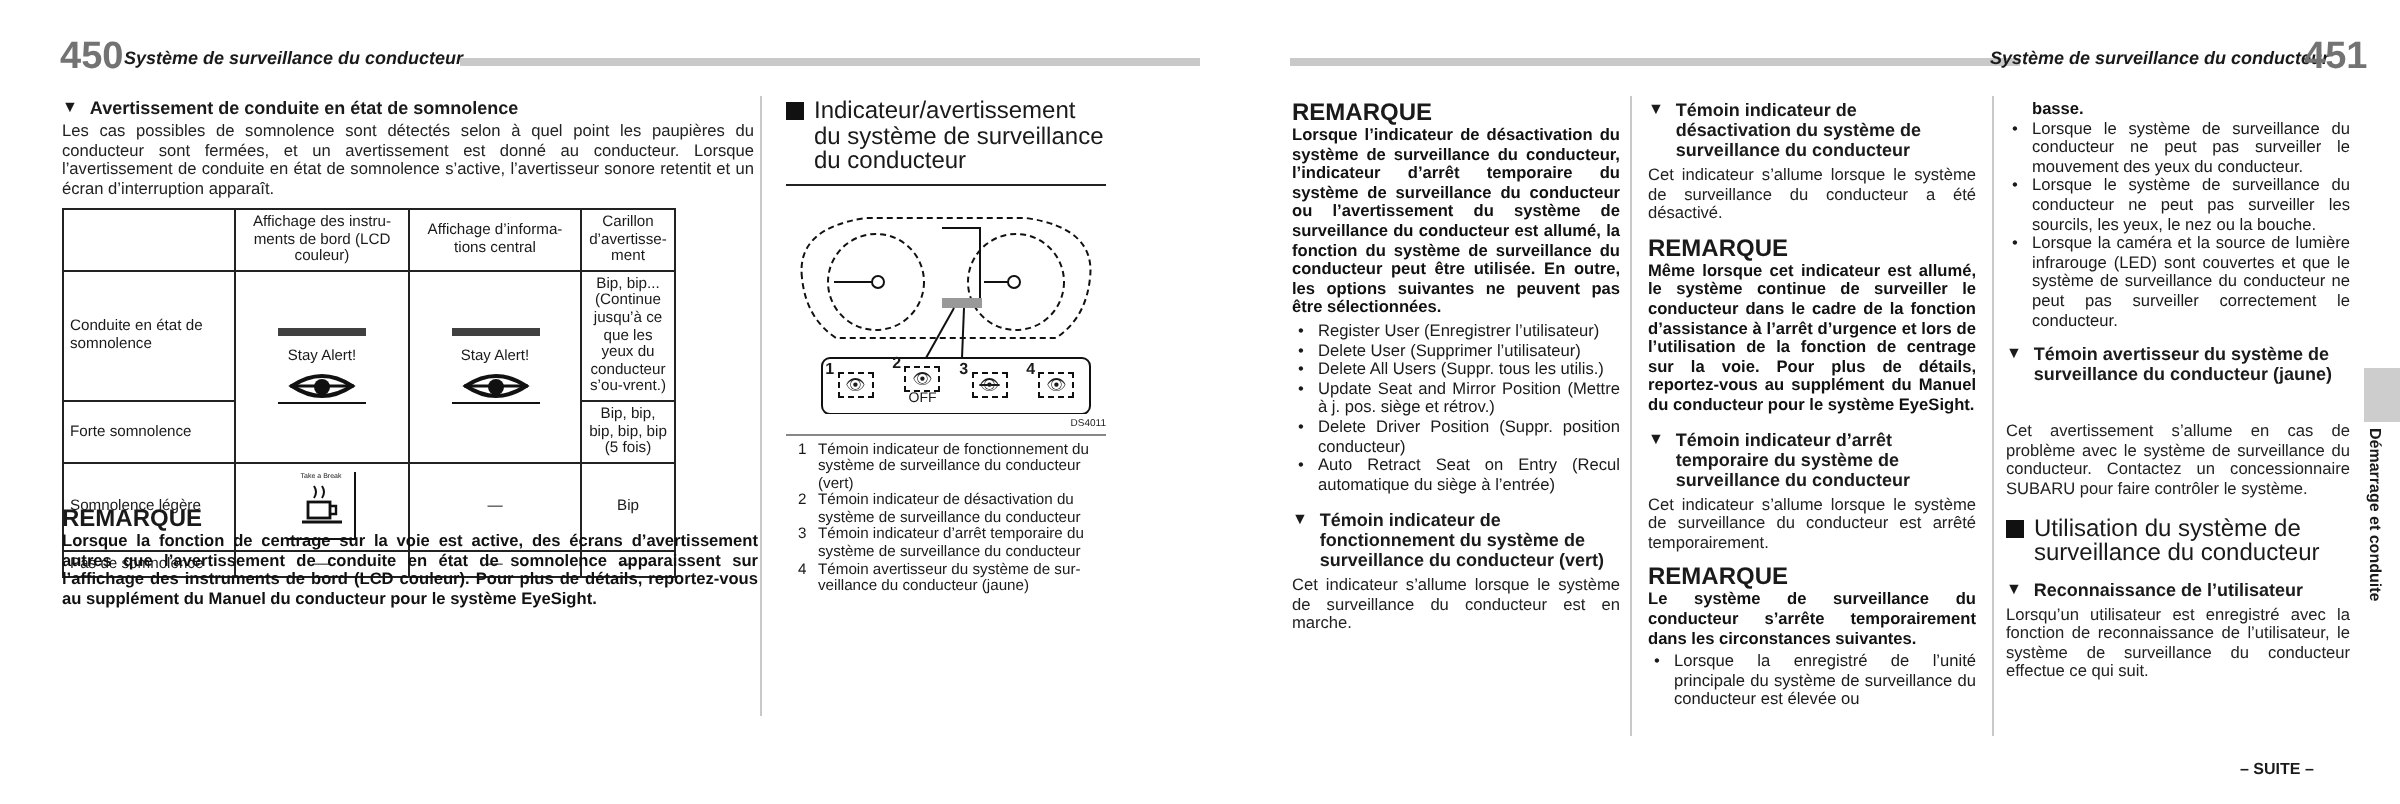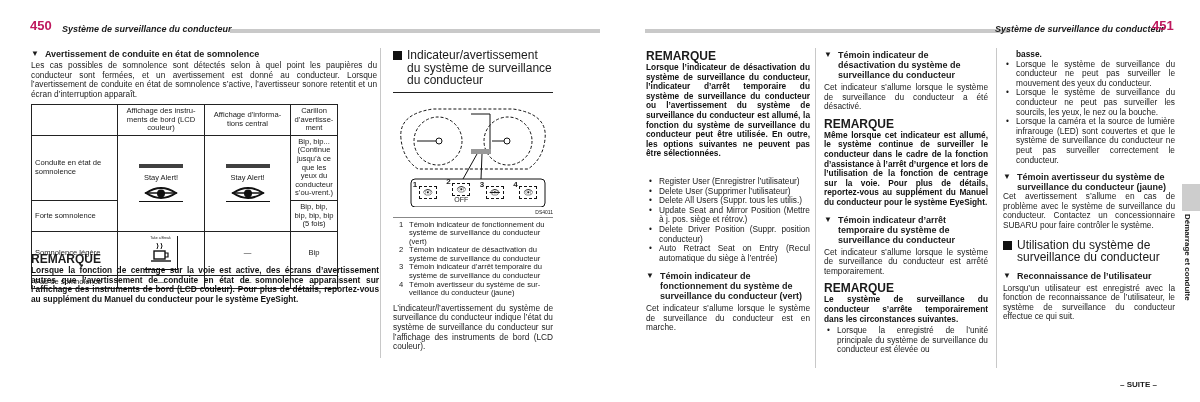--- a/index.html
+++ b/index.html
@@ -1,19 +1,19 @@
 <!DOCTYPE html>
 <html><head>
 <meta charset="utf-8">
 <style>
 *{box-sizing:border-box;margin:0;padding:0}
 html,body{width:1200px;height:402px;background:#fff;overflow:hidden}
 body{font-family:"Liberation Sans",sans-serif;color:#1a1a1a;position:relative}
 .page{position:absolute;top:0;height:402px}
-.hdr-num{position:absolute;top:18px;font-size:13px;font-weight:bold;color:#be185d}
+.hdr-num{position:absolute;top:18px;font-size:19px;font-weight:bold;color:#737373}
 .hdr-title{position:absolute;top:24px;font-size:9px;font-weight:bold;font-style:italic}
 .hdr-rule{position:absolute;top:29px;height:4px;background:#c9c9c9}
 .vrule{position:absolute;width:1px;background:#c8c8c8}
 .sub{font-weight:bold;font-size:9px;display:flex;gap:6px;line-height:10px}
 .tri{font-size:8px;flex:none}
 .body{font-size:8.3px;line-height:9.6px;text-align:justify;color:#222}
 .bold{font-weight:bold;color:#111}
 .rem-t{font-size:12px;font-weight:bold;line-height:13px}
 .sec{font-size:12px;font-weight:normal;line-height:12.5px;display:flex;gap:5px}
 .sq{width:9px;height:9px;background:#111;flex:none;margin-top:2px}
@@ -158,33 +158,32 @@
         </li>
       <li>
           <span class="n">3</span>
           <span>Témoin indicateur d’arrêt temporaire du système de surveillance du conducteur</span>
         </li>
       <li>
           <span class="n">4</span>
           <span>Témoin avertisseur du système de sur-veillance du conducteur (jaune)</span>
         </li>
     </ul>
-    <p class="body" style="margin-top:6px">L’indicateur/l’avertissement du système de surveillance du conducteur indique l’état du système de surveillance du conducteur sur l’affichage des instruments de bord (LCD couleur).</p>
   </div>
 </div>
 
 <div class="page" style="left:600px;width:600px">
   <div class="hdr-rule" style="left:45px;width:365px"></div>
   <div class="hdr-title" style="left:395px">Système de surveillance du conducteur</div>
   <div class="hdr-num" style="left:552px">451</div>
 
   <div style="position:absolute;left:46px;top:50px;width:164px">
     <div class="rem-t">REMARQUE</div>
     <p class="body bold">Lorsque l’indicateur de désactivation du système de surveillance du conducteur, l’indicateur d’arrêt temporaire du système de surveillance du conducteur ou l’avertissement du système de surveillance du conducteur est allumé, la fonction du système de surveillance du conducteur peut être utilisée. En outre, les options suivantes ne peuvent pas être sélectionnées.</p>
-    <ul class="blist" style="margin-top:18px">
+    <ul class="blist" style="margin-top:2px">
       <li>Register User (Enregistrer l’utilisateur)</li>
       <li>Delete User (Supprimer l’utilisateur)</li>
       <li>Delete All Users (Suppr. tous les utilis.)</li>
       <li>Update Seat and Mirror Position (Mettre à j. pos. siège et rétrov.)</li>
       <li>Delete Driver Position (Suppr. position conducteur)</li>
       <li>Auto Retract Seat on Entry (Recul automatique du siège à l’entrée)</li>
     </ul>
     <div class="sub" style="margin-top:8px">
         <span class="tri">▼</span>
         <span>Témoin indicateur de fonctionnement du système de surveillance du conducteur (vert)</span>
@@ -220,21 +219,21 @@
     <p class="body bold" style="padding-left:13px">basse.</p>
     <ul class="blist">
       <li>Lorsque le système de surveillance du conducteur ne peut pas surveiller le mouvement des yeux du conducteur.</li>
       <li>Lorsque le système de surveillance du conducteur ne peut pas surveiller les sourcils, les yeux, le nez ou la bouche.</li>
       <li>Lorsque la caméra et la source de lumière infrarouge (LED) sont couvertes et que le système de surveillance du conducteur ne peut pas surveiller correctement le conducteur.</li>
     </ul>
     <div class="sub" style="margin-top:7px">
         <span class="tri">▼</span>
         <span>Témoin avertisseur du système de surveillance du conducteur (jaune)</span>
       </div>
-    <p class="body" style="margin-top:0">Cet avertissement s’allume en cas de problème avec le système de surveillance du conducteur. Contactez un concessionnaire SUBARU pour faire contrôler le système.</p>
+    <p class="body" style="margin-top:19px">Cet avertissement s’allume en cas de problème avec le système de surveillance du conducteur. Contactez un concessionnaire SUBARU pour faire contrôler le système.</p>
     <div class="sec" style="margin-top:8px">
         <span class="sq"></span>
         <span>Utilisation du système de surveillance du conducteur</span>
       </div>
     <div class="sub" style="margin-top:7px">
         <span class="tri">▼</span>
         <span>Reconnaissance de l’utilisateur</span>
       </div>
     <p class="body" style="margin-top:3px">Lorsqu’un utilisateur est enregistré avec la fonction de reconnaissance de l’utilisateur, le système de surveillance du conducteur effectue ce qui suit.</p>
   </div>

